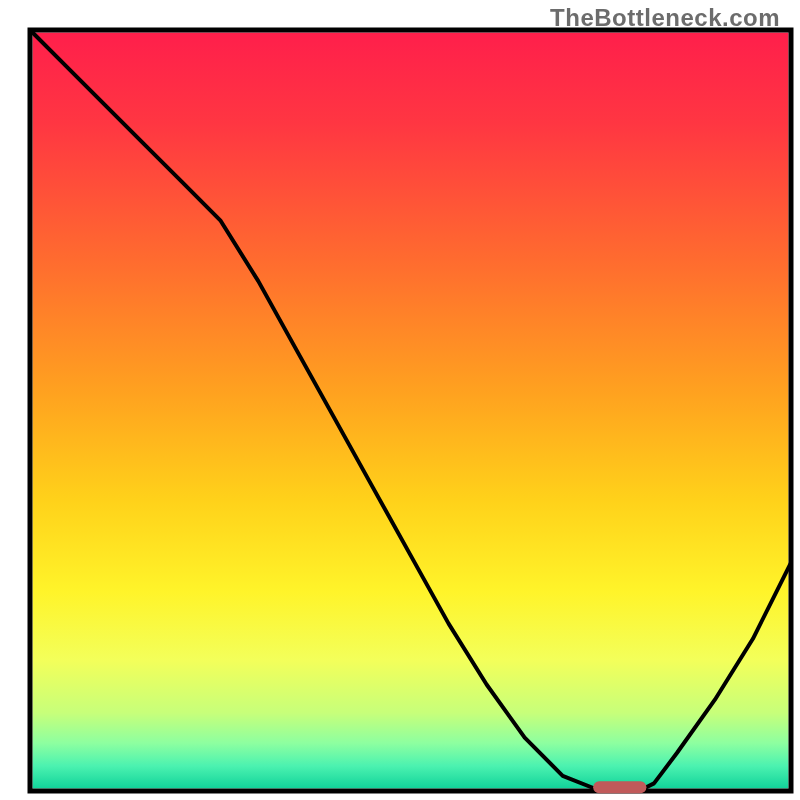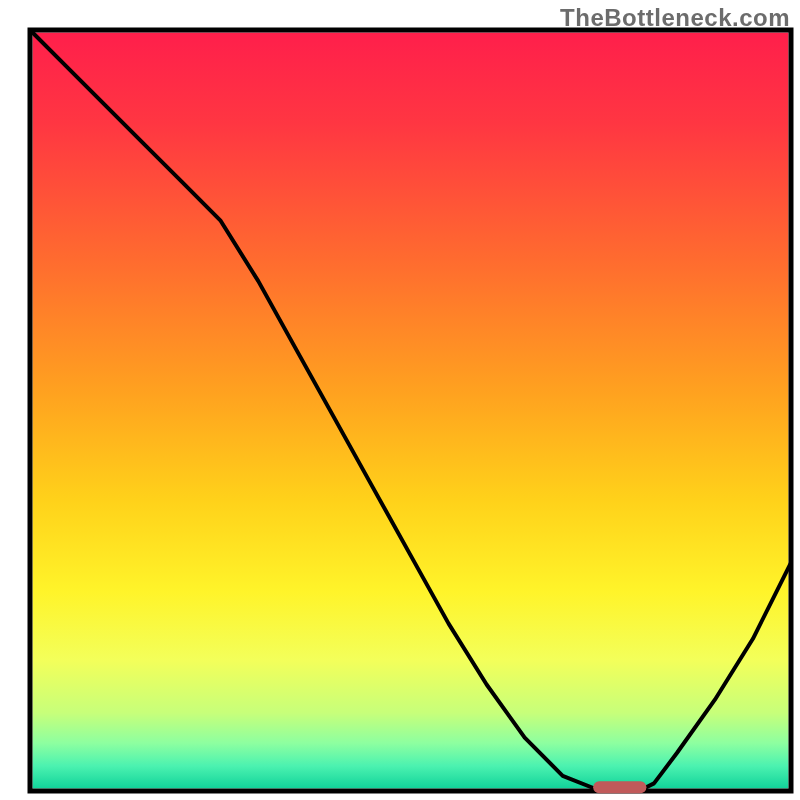--- a/index.html
+++ b/index.html
@@ -20,21 +20,21 @@
     position: absolute;
     left: 0;
     top: 0;
     width: 800px;
     height: 800px;
     display: block;
   }
   .watermark {
     position: absolute;
     top: 4px;
-    right: 10px;
+    right: 20px;
     font-size: 24px;
     font-weight: 600;
     color: #6c6c6c;
     letter-spacing: 0.5px;
     user-select: none;
   }
 </style>
 </head>
 <body>
 

